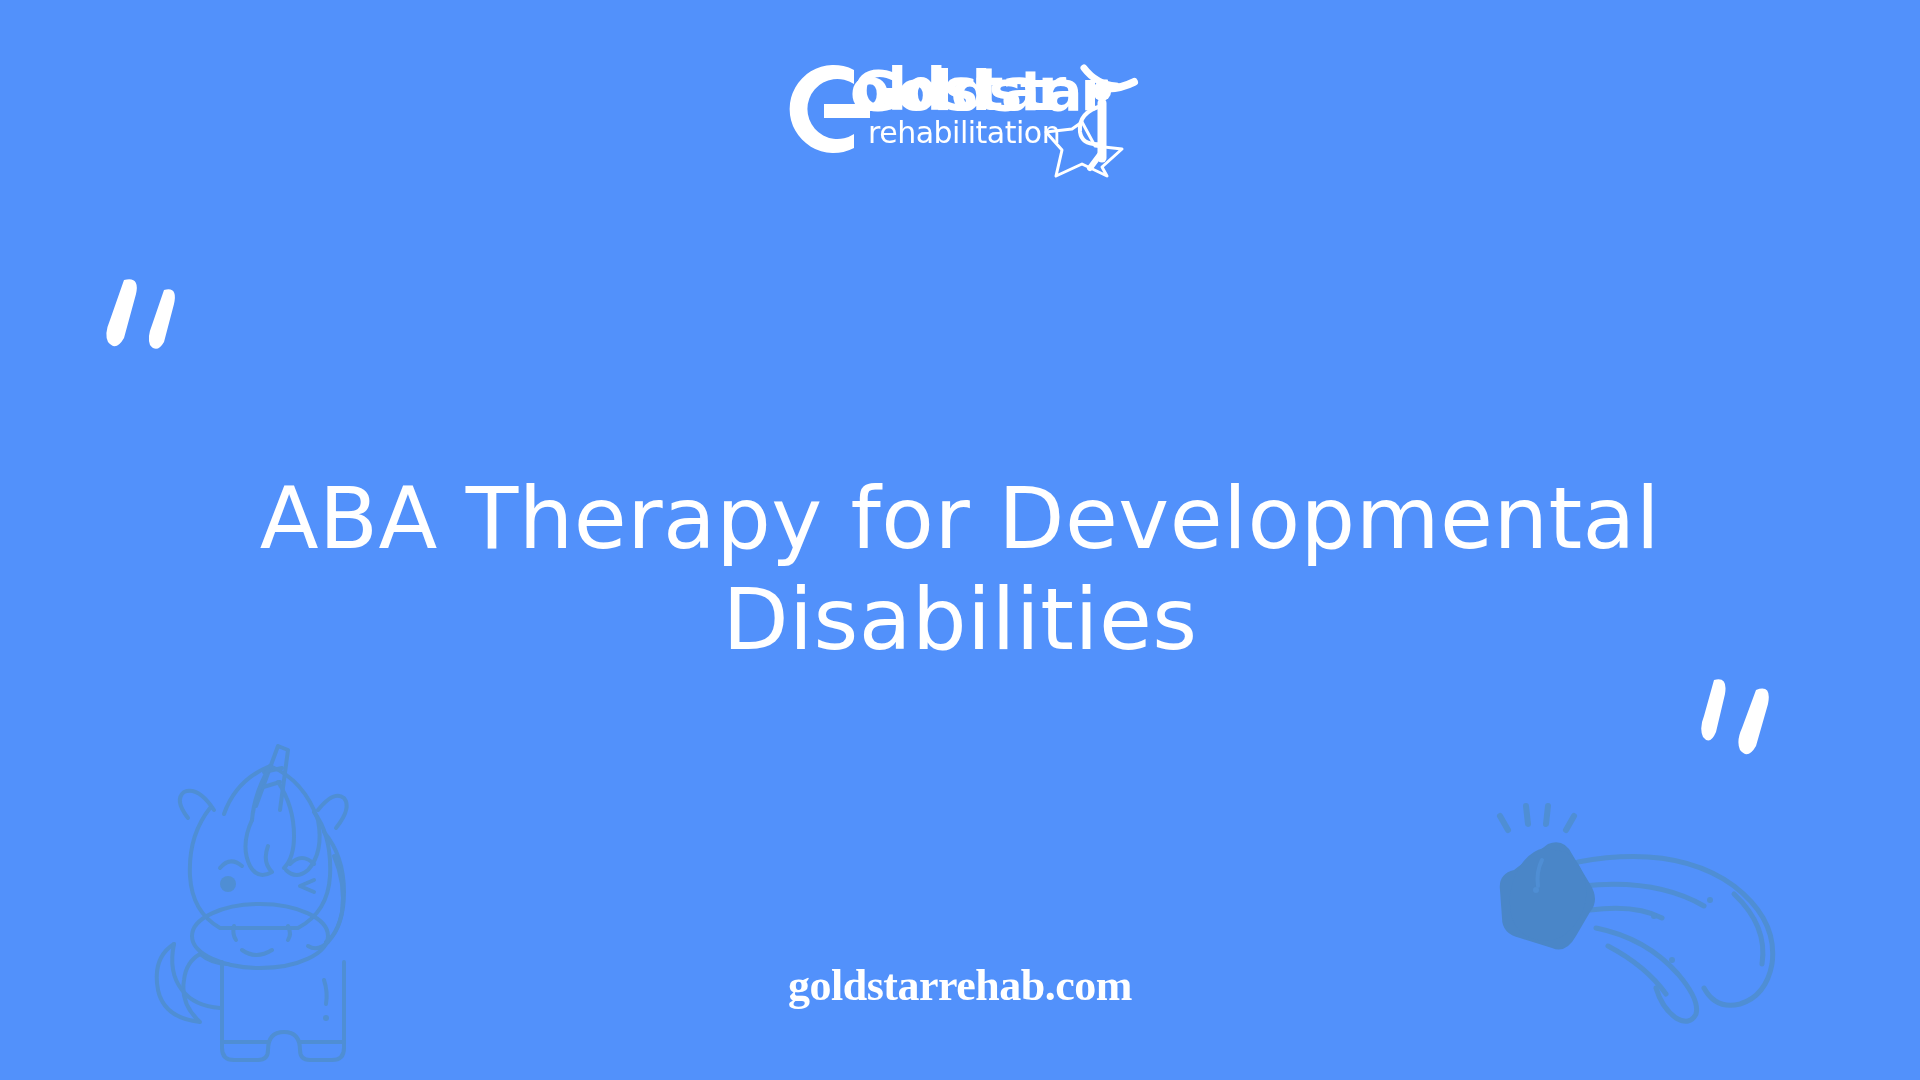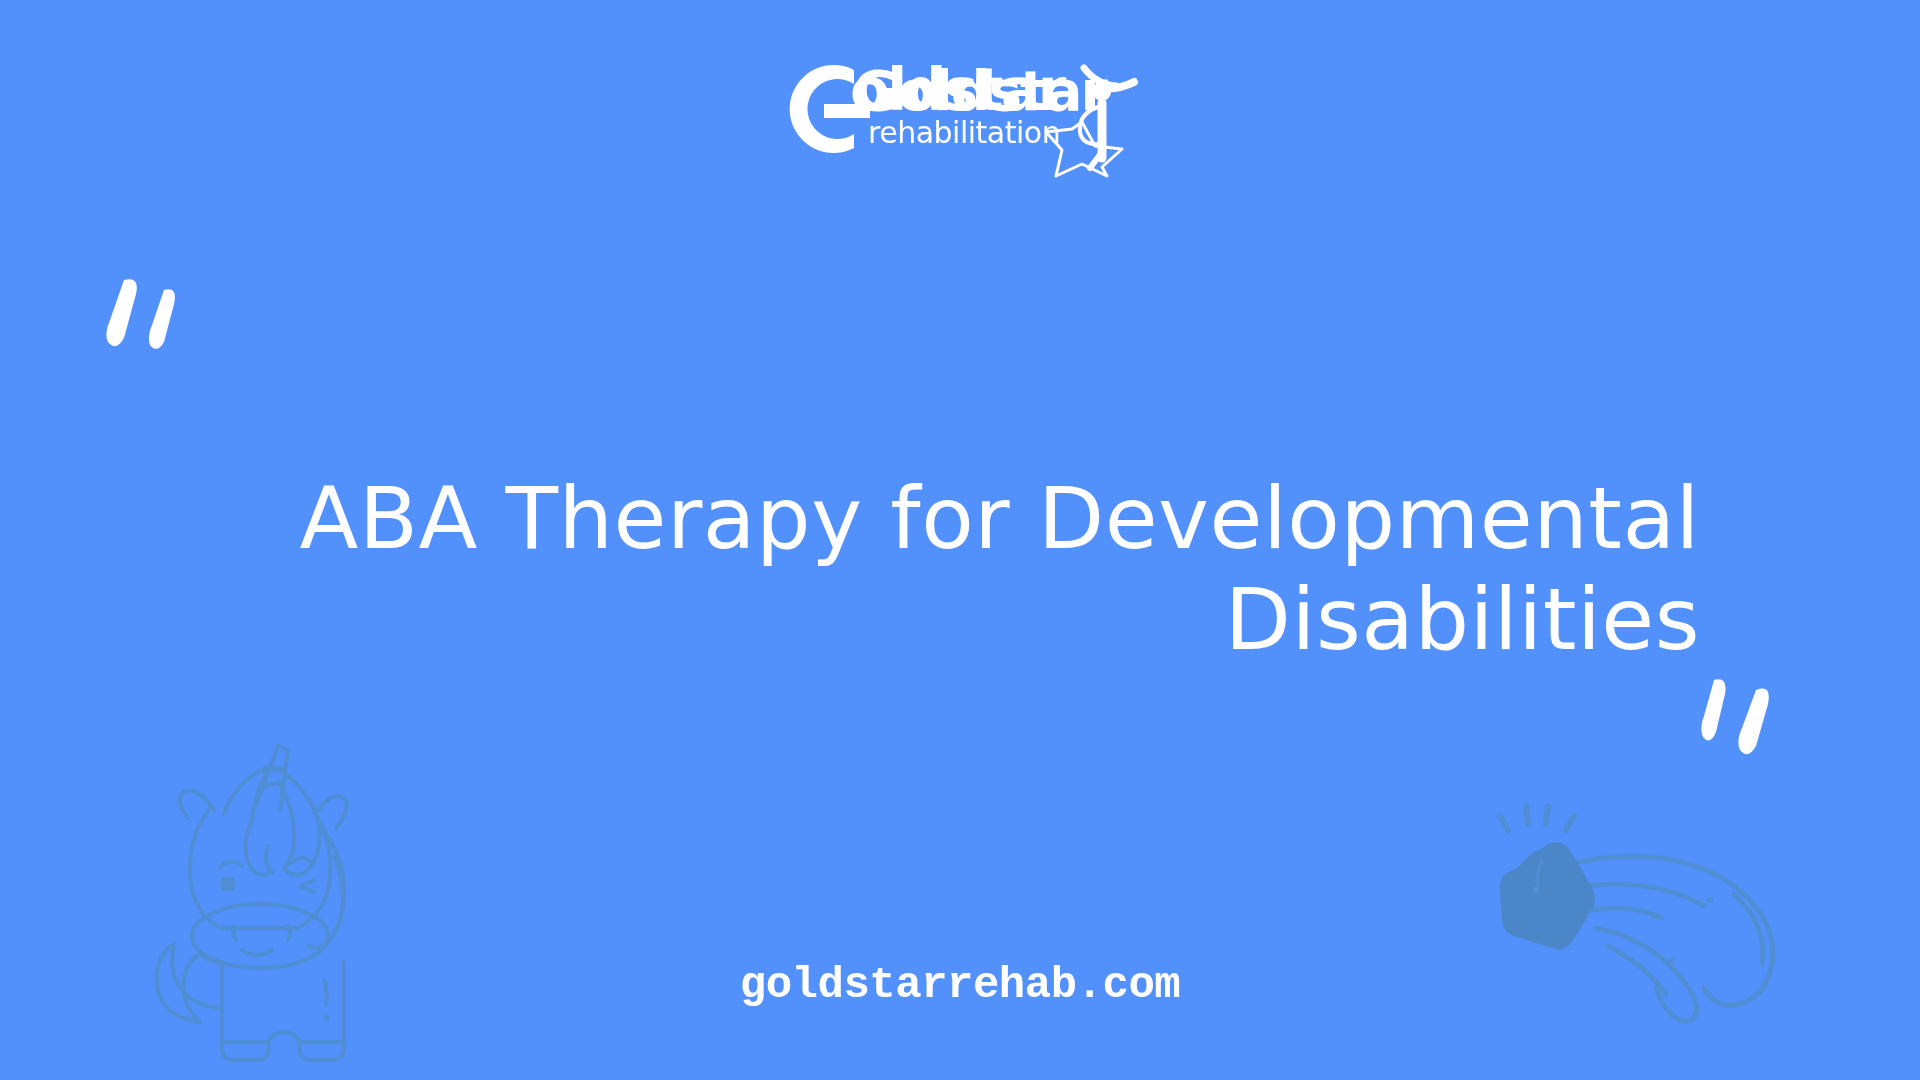--- a/index.html
+++ b/index.html
@@ -47,38 +47,38 @@
   }
   .quote-open svg, .quote-close svg { display: block; width: 100%; height: 100%; }
 
   
   .title {
     position: absolute;
     left: 50%;
     top: 410px;
     transform: translateX(-50%);
     width: 1480px;
-    text-align: right;
+    text-align: center;
     color: #ffffff;
     font-family: "DejaVu Sans", "Liberation Sans", sans-serif;
     font-size: 86px;
     line-height: 1.18;
     font-weight: 400;
     letter-spacing: 0.5px;
     white-space: pre-line;
   }
 
   
   .footer-url {
     position: absolute;
     left: 50%;
     top: 960px;
     transform: translateX(-50%);
     color: #ffffff;
-    font-family: Liberation Mono, monospace;
+    font-family: Liberation Serif, serif;
     font-size: 44px;
     font-weight: bold;
     letter-spacing: -0.5px;
     white-space: nowrap;
   }
 
   
   .unicorn {
     position: absolute;
     left: 128px;

